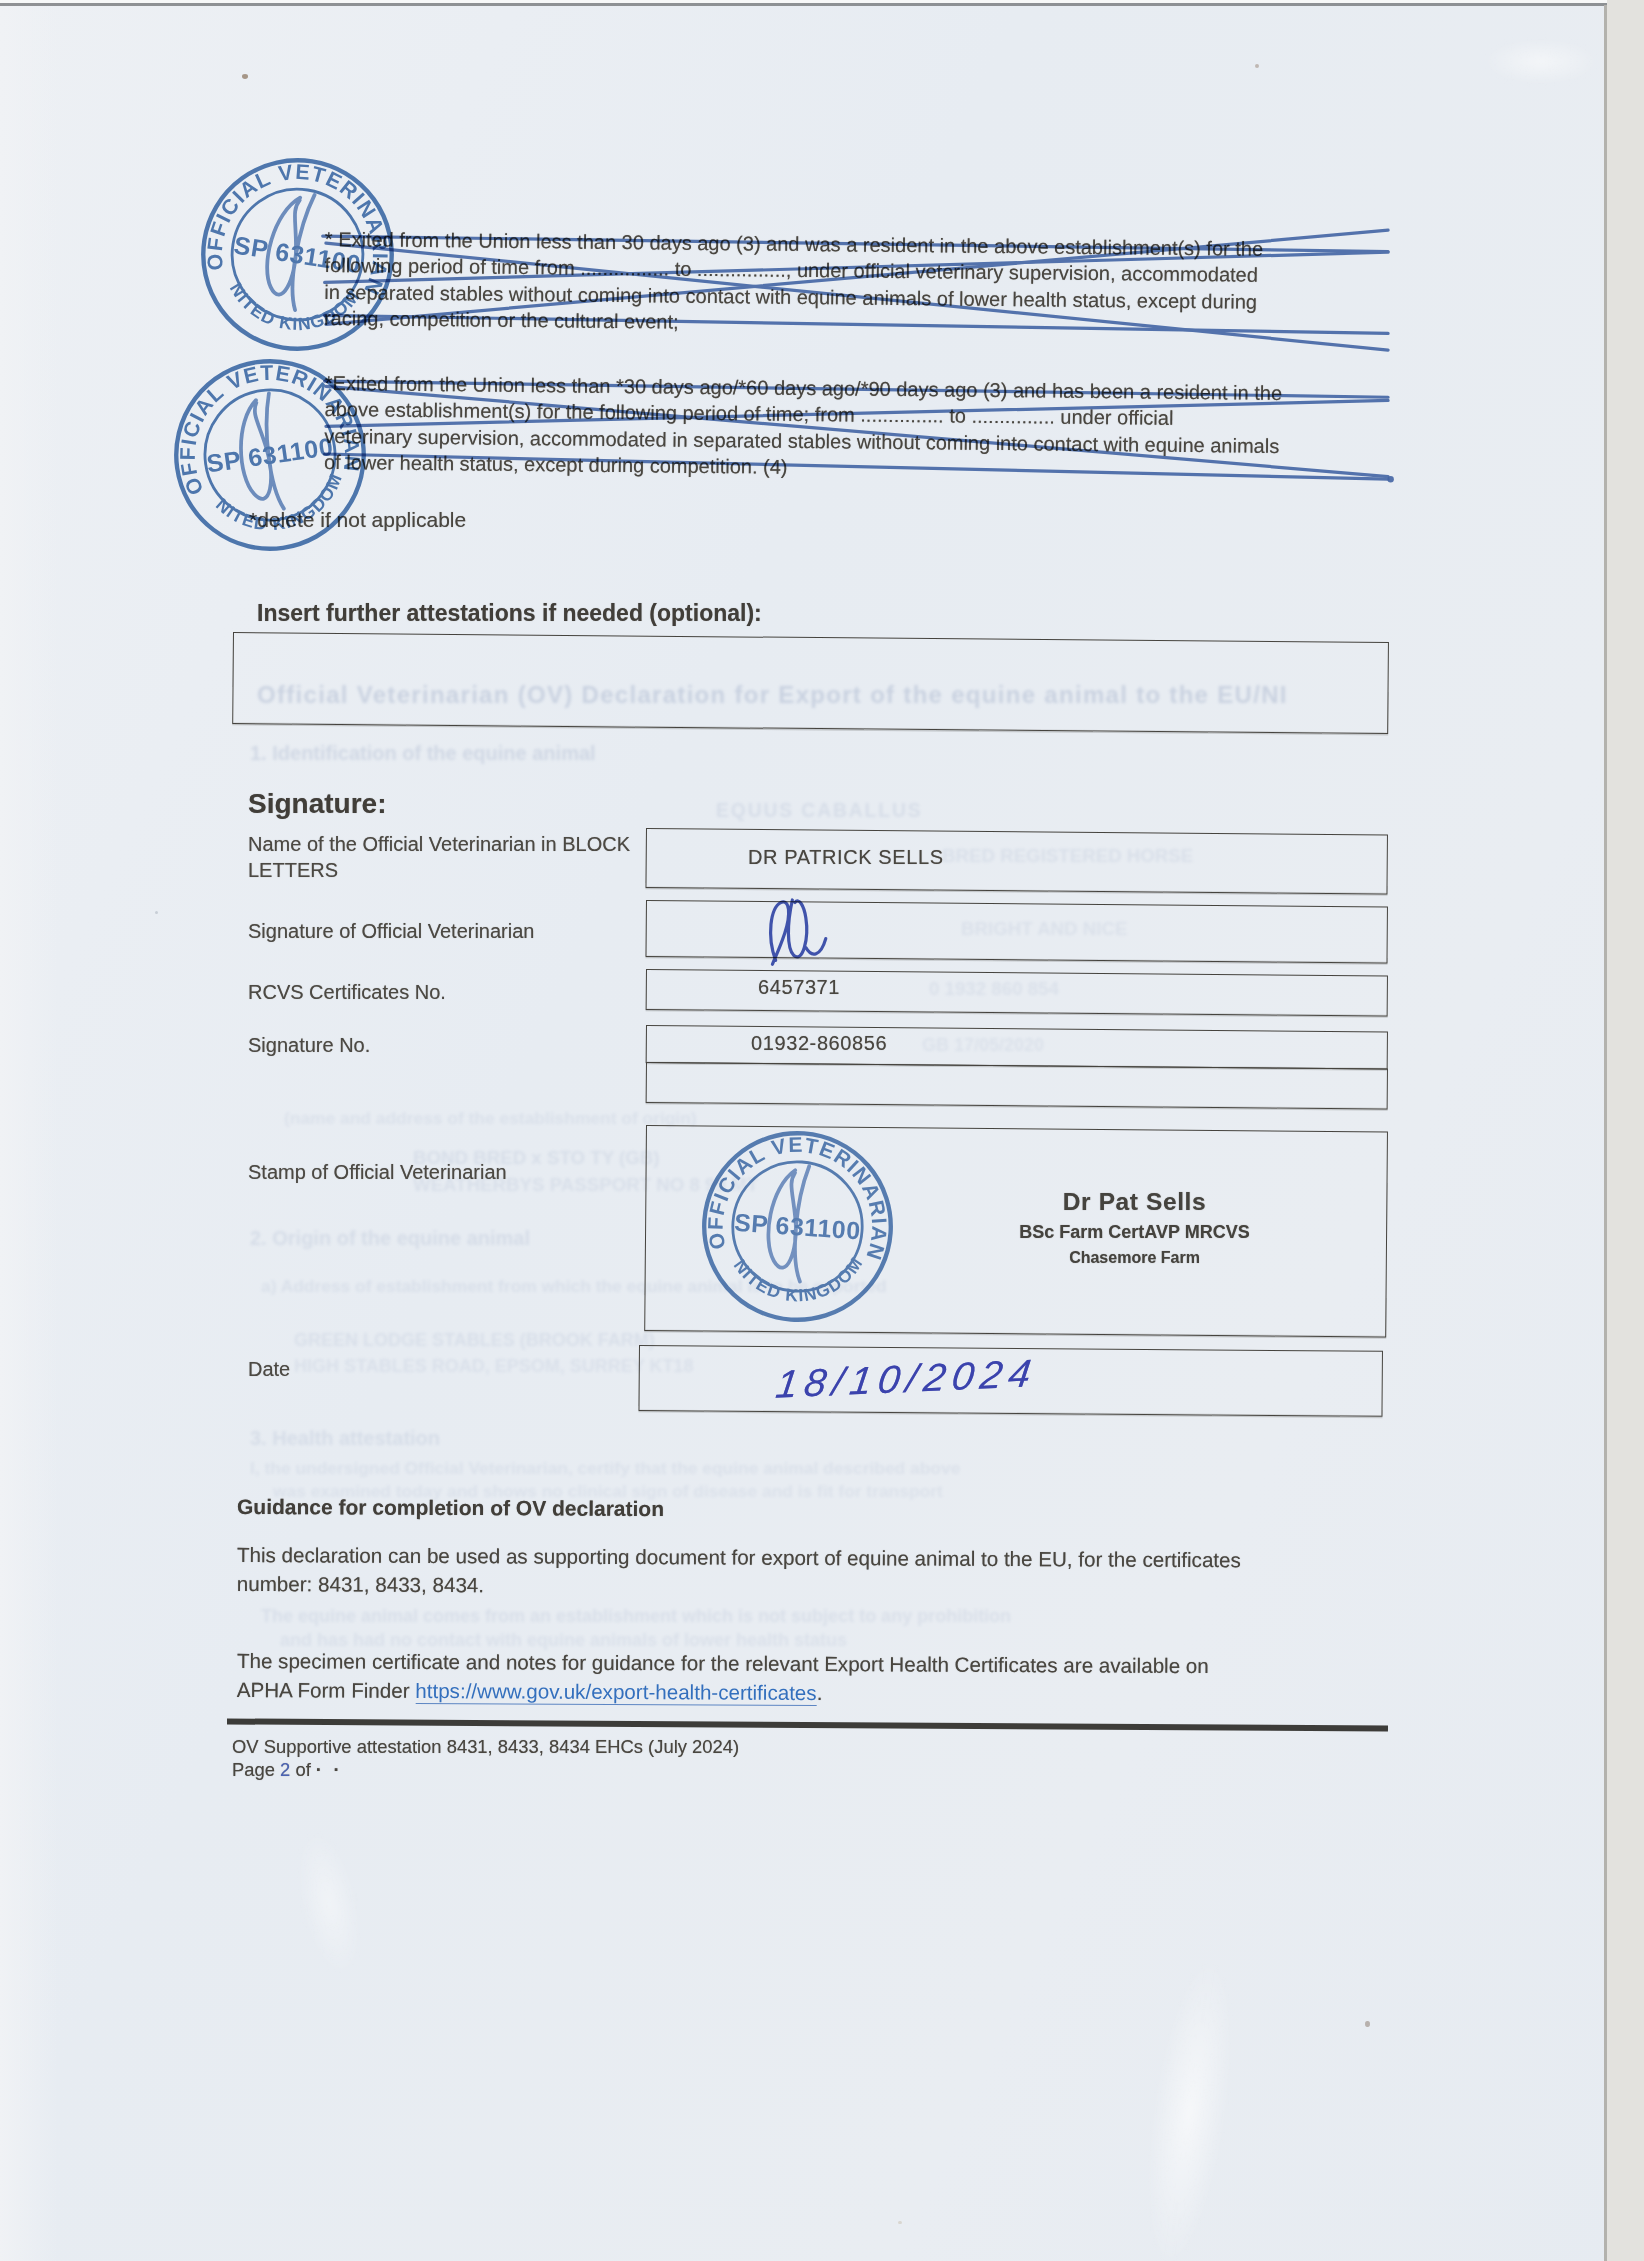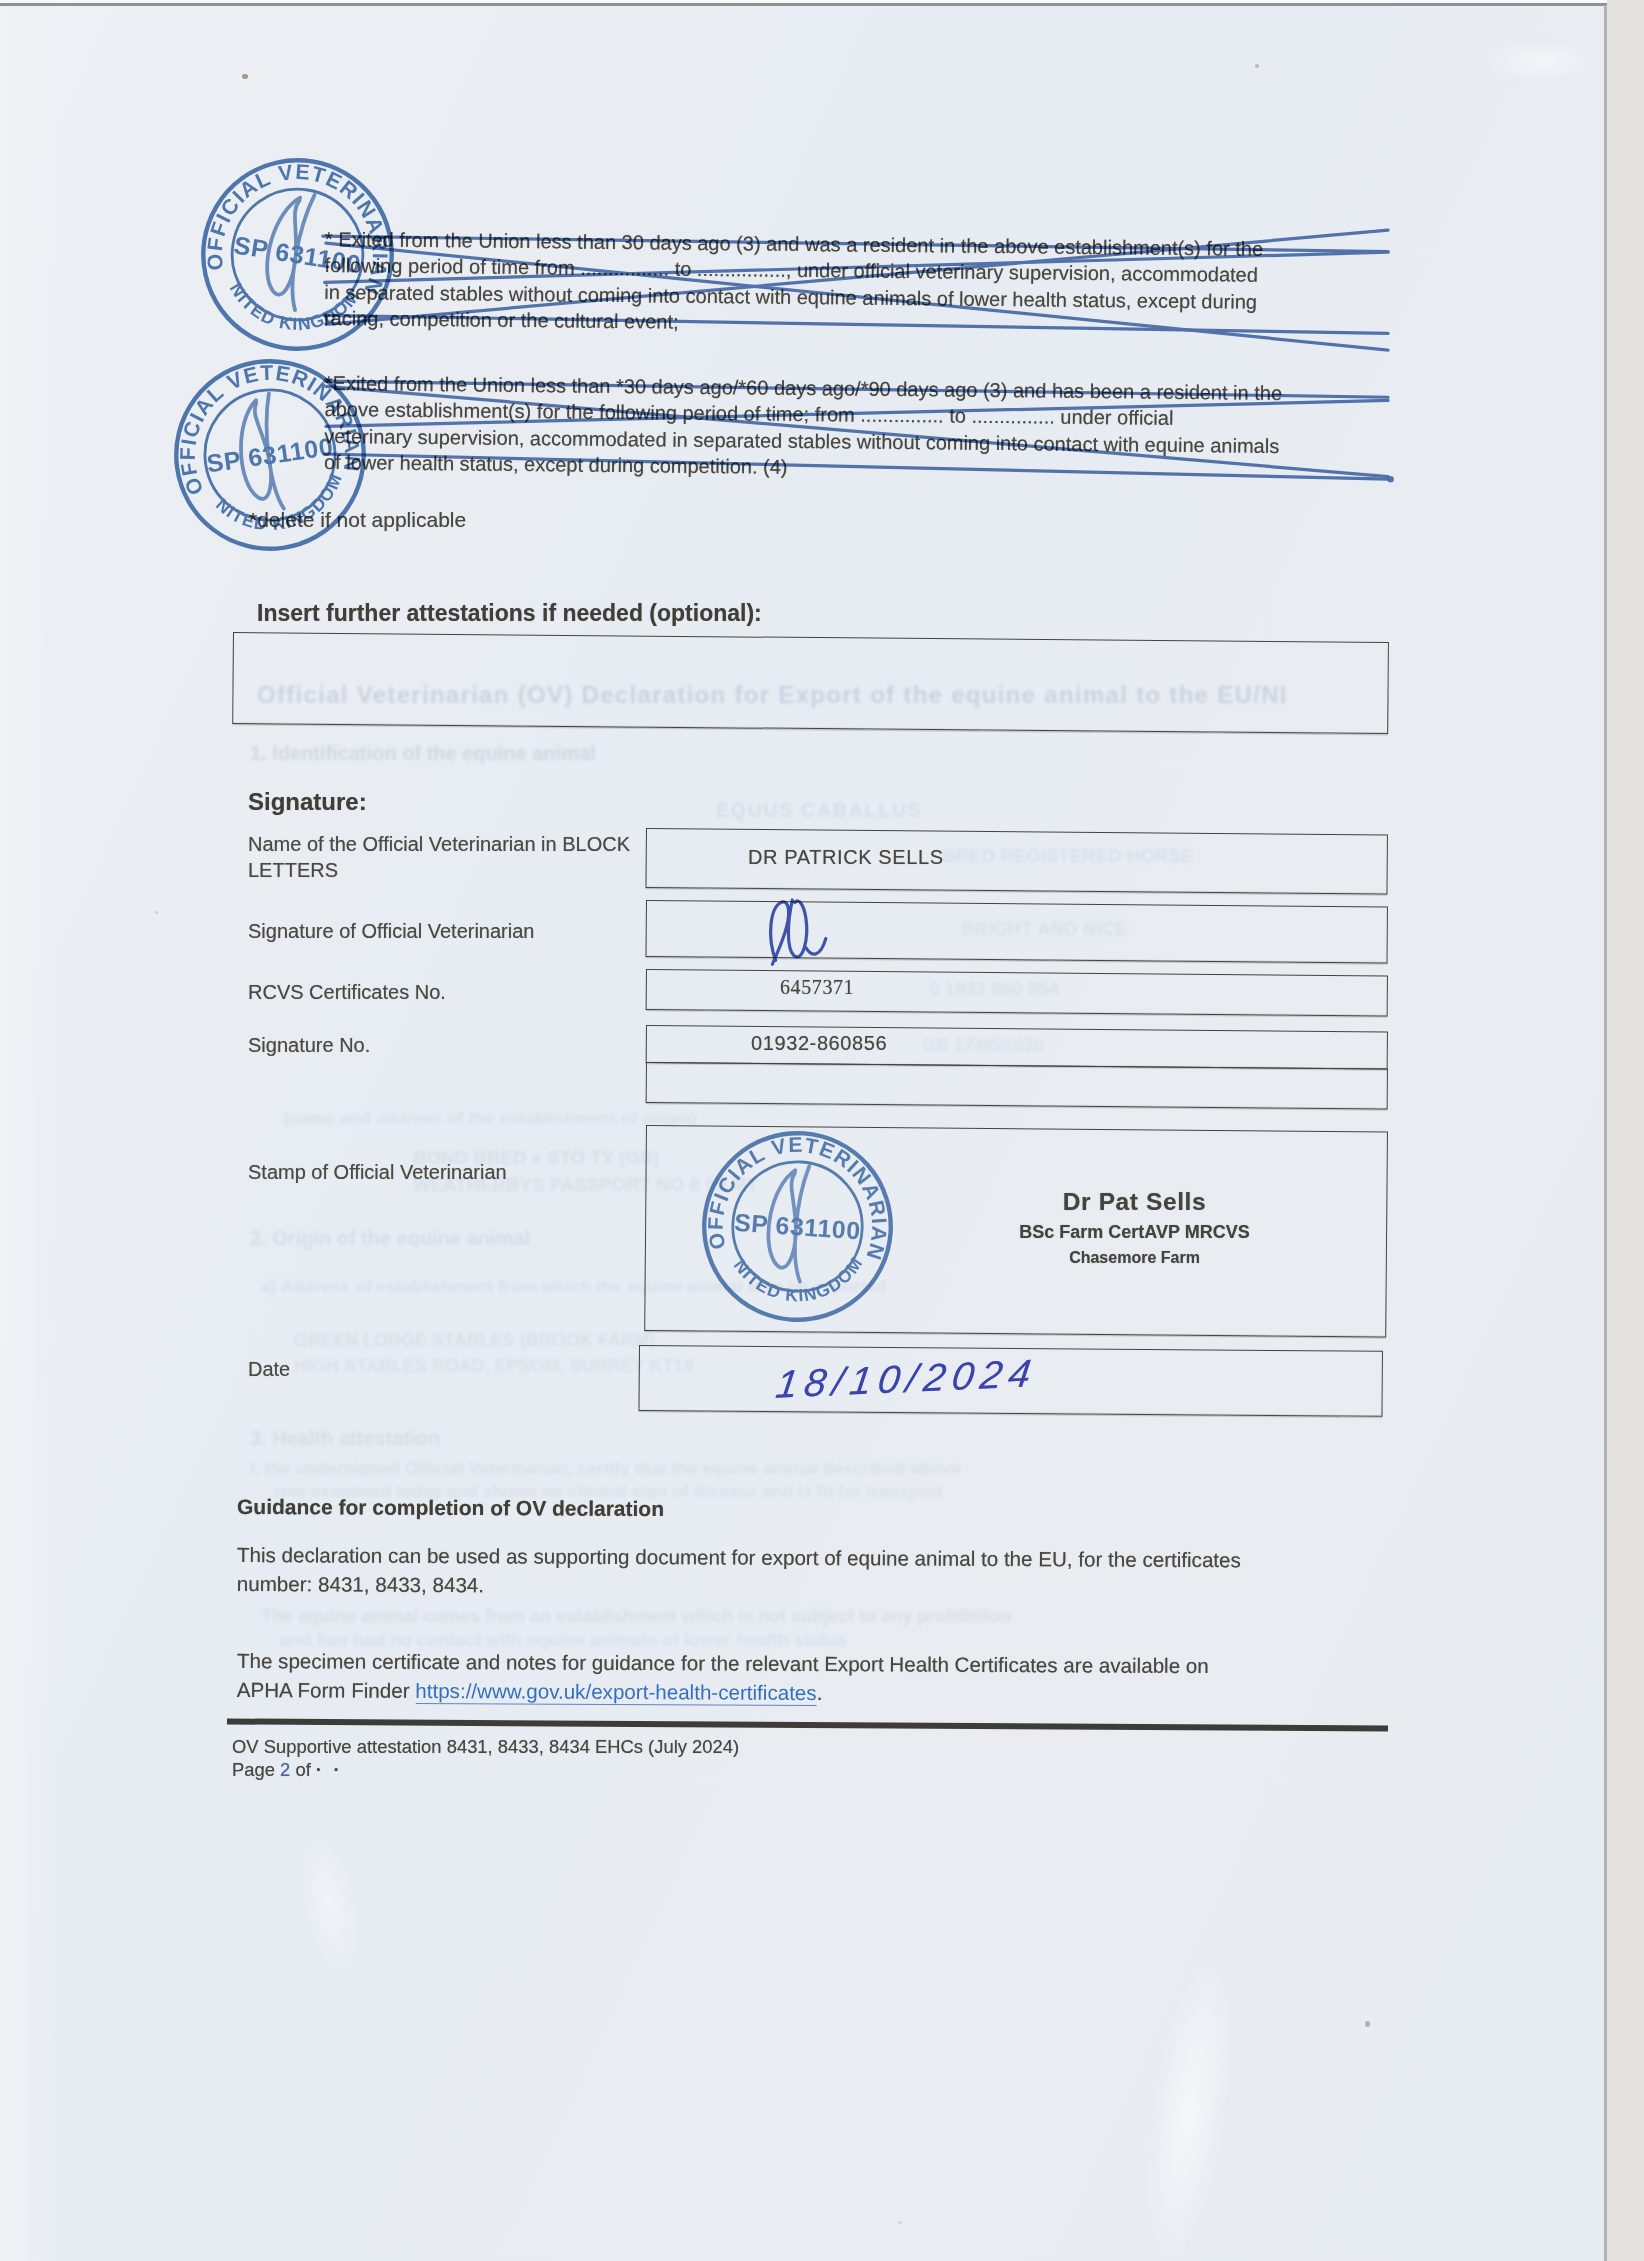--- a/index.html
+++ b/index.html
@@ -17,21 +17,21 @@
   .edge-right-line{left:1604px;top:4.5px;width:2.6px;height:2257px;background:#b3b2ad;}
   .edge-left{left:0;top:5.8px;width:58px;height:2255px;background:linear-gradient(90deg,#f0f2f5,rgba(240,242,245,0));}
   
   .para{left:325px; font-size:20px; line-height:26.4px; transform:rotate(.6deg); transform-origin:0 0;}
   .para .ln{white-space:nowrap;}
   .p1{top:226px;}
   .p2{top:370px;}
   .delete-note{left:249px; top:508px; font-size:21px;}
   
   .insert-heading{left:257px; top:600px; font-size:23px; font-weight:bold; color:#413e39;}
-  .sig-heading{left:248px; top:788px; font-size:24px; font-weight:bold; color:#413e39;}
+  .sig-heading{left:248px; top:788px; font-size:28px; font-weight:bold; color:#413e39;}
   .guide-heading{left:237px; top:1496px; font-size:21px; font-weight:bold; color:#413e39; transform:rotate(.3deg);}
   
   .box{position:absolute; border:1.9px solid #45433e; box-shadow:0 1.3px 0 rgba(69,67,62,.22), inset 0 -0.6px 0 rgba(69,67,62,.18); transform-origin:0 0;}
   .attest-box{left:233px; top:632px; width:1154px; height:90px; transform:rotate(.5deg);}
   .fbox{left:646px; width:740px; transform:rotate(.5deg);}
   .name-box{top:828px; height:58px;}
   .sig-box{top:900px; height:55px;}
   .rcvs-box{top:969px; height:39px;}
   .tel-box{top:1025px; height:36px;}
   .empty-box{top:1062px; height:39px;}
@@ -205,21 +205,21 @@
   <div class="abs flabel txt" style="top:918px;">Signature of Official Veterinarian</div>
   <div class="box fbox sig-box"></div>
   <svg class="sig-svg" viewBox="0 0 200 140">
     <path d="M52,108 C38,70 44,26 60,18 C74,12 76,36 66,66 C58,90 50,106 47,114
              M78,14 C70,50 69,88 80,100 C94,113 104,74 99,42 C96,22 88,10 82,18
              M99,88 C108,104 122,102 130,74" fill="none" stroke="#3c50b0" stroke-width="5" stroke-linecap="round" opacity=".95"></path>
   </svg>
 
   <div class="abs flabel txt" style="top:979px;">RCVS Certificates No.</div>
   <div class="box fbox rcvs-box"></div>
-  <div class="abs txt fvalue" style="left:780px; top:976px;font-family:Liberation Serif, serif;">6457371</div>
+  <div class="abs txt fvalue" style="left:758px; top:976px;">6457371</div>
 
   <div class="abs flabel txt" style="top:1032px;">Signature No.</div>
   <div class="box fbox tel-box"></div>
   <div class="abs txt fvalue" style="left:751px; top:1032px;">01932-860856</div>
   <div class="box fbox empty-box"></div>
 
   <div class="abs flabel txt" style="top:1159px;">Stamp of Official Veterinarian</div>
   <div class="box fbox stamp-box"></div>
   <div class="abs drpat">
     <div class="nm">Dr Pat Sells</div>

